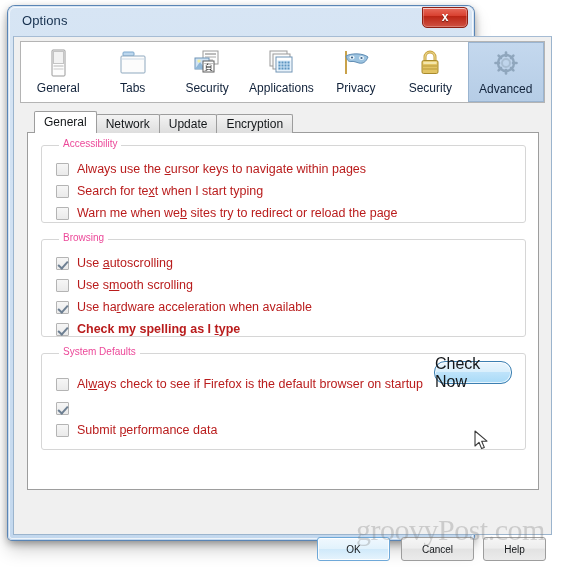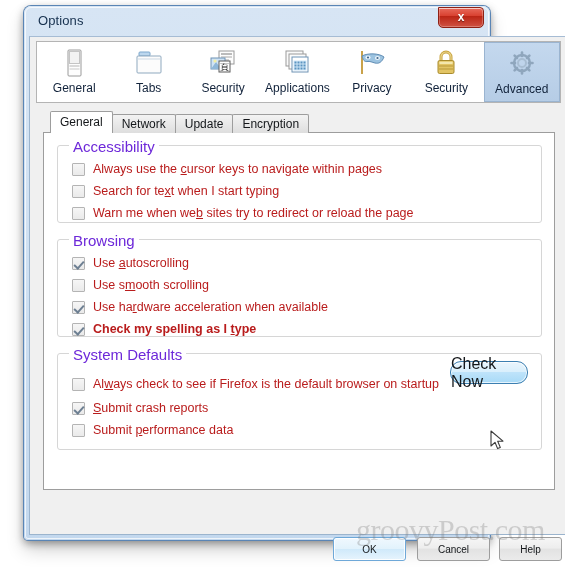--- a/index.html
+++ b/index.html
@@ -26,21 +26,20 @@
     width: 466px;
     height: 534px;
     border-radius: 7px 7px 4px 4px;
     background: linear-gradient(to bottom, #d7e5f4 0%, #cfe0f2 48%, #c3d8ee 100%);
     box-shadow:
       0 0 0 1px #5a85b5,
       0 3px 9px rgba(0,0,0,0.40),
       0 10px 18px rgba(0,0,0,0.18);
     box-sizing: border-box;
     padding: 8px;
-    margin-left: 16px;
   }
   
   #window::before {
     content: "";
     position: absolute;
     left: 1px; top: 1px; right: 1px; bottom: 1px;
     border-radius: 6px 6px 3px 3px;
     border: 1px solid rgba(255,255,255,0.72);
     pointer-events: none;
   }
@@ -192,26 +191,26 @@
   .groupbox {
     position: absolute;
     left: 13px;
     width: 485px;
     border: 1px solid #d6d6d6;
     border-radius: 3px;
     box-sizing: border-box;
   }
   .group-title {
     position: absolute;
-    left: 11px;
+    left: 17px;
     top: -8px;
     background: #ffffff;
     padding: 0 4px;
-    font-size: 15px;
-    color: #6d28d9;
+    font-size: 10px;
+    color: #ec4899;
     white-space: nowrap;
   }
 
   #group-accessibility { top: 12px;  height: 78px; }
   #group-browsing      { top: 106px; height: 98px; }
   #group-system        { top: 220px; height: 97px; }
 
   
   .cb-row {
     position: absolute;
@@ -513,21 +512,20 @@
         <div class="groupbox" id="group-system">
           <div class="group-title">System Defaults</div>
 
           <div class="cb-row" style="top:21px;">
             <span class="cb-box"></span>
             <span class="cb-label"><span>Al</span><span class="ak">w</span><span>ays check to see if Firefox is the default browser on startup</span></span>
           </div>
 
           <div class="cb-row" style="top:45px;">
             <span class="cb-box checked"></span>
-            <span class="cb-label"><span></span><span class="ak">S</span><span>ubmit crash reports</span></span>
           </div>
 
           <div class="cb-row" style="top:67px;">
             <span class="cb-box"></span>
             <span class="cb-label"><span>Submit </span><span class="ak">p</span><span>erformance data</span></span>
           </div>
 
           <div id="check-now-button">Check Now</div>
         </div>
 

